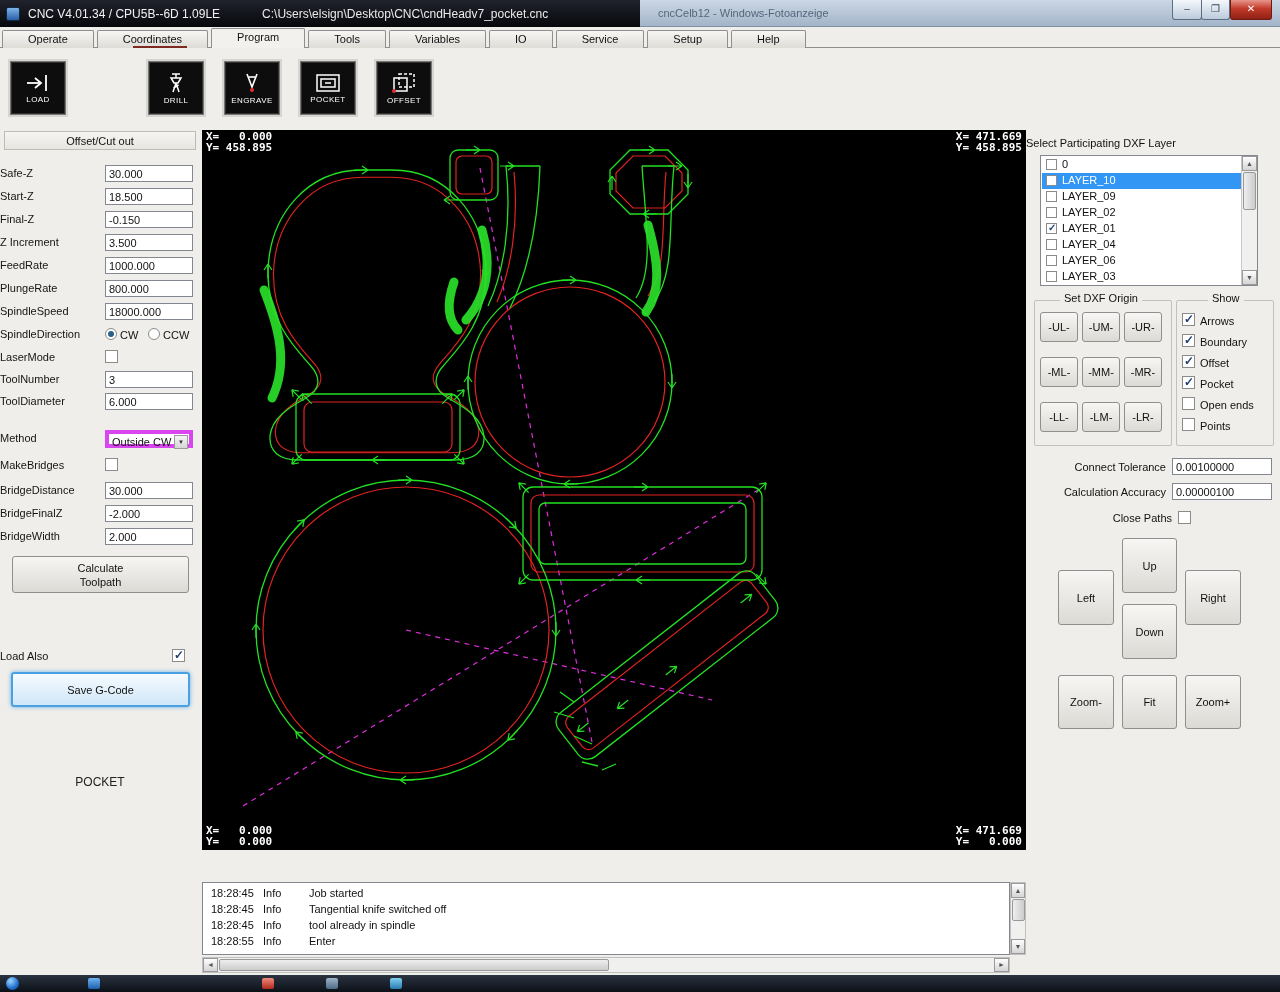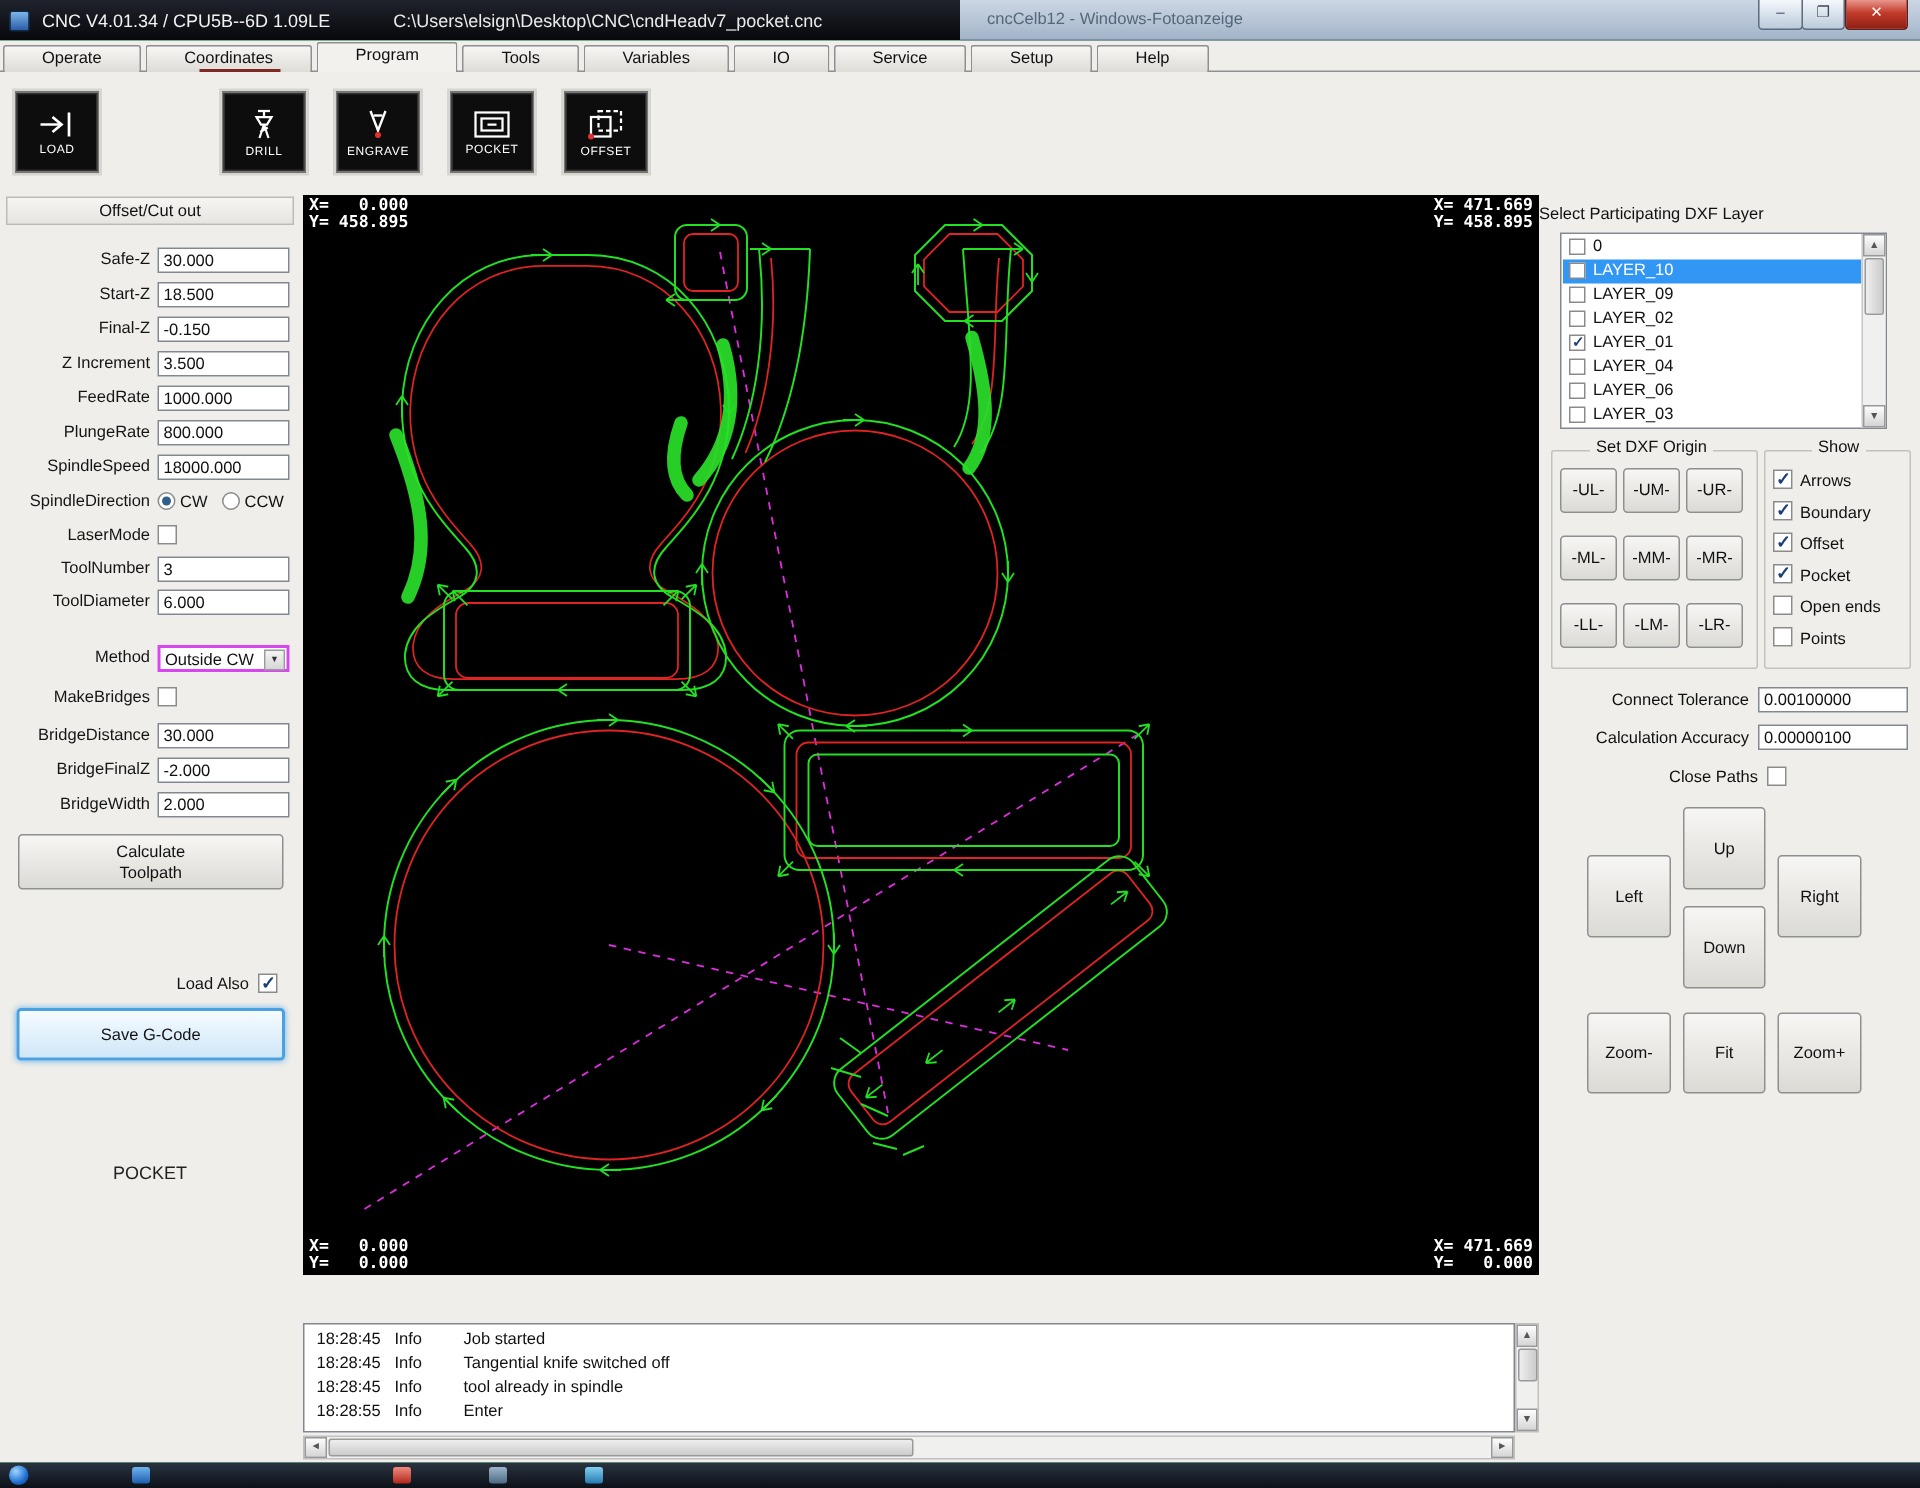--- a/index.html
+++ b/index.html
@@ -29,28 +29,28 @@
 .app-body{position:absolute;left:0;top:48px;width:1280px;height:927px;background:#efeeea}
 
 
 .toolbtn{position:absolute;top:13px;width:56px;height:54px;background:#0d0d0d;border:1px solid #777;box-shadow:0 0 0 2px #d7d5d0,inset 0 0 0 1px #303030;display:flex;flex-direction:column;align-items:center;justify-content:center;gap:2px;color:#fff;cursor:pointer}
 .toolbtn .tblabel{font-size:8px;letter-spacing:.4px;color:#fff}
 
 
 .left-panel{position:absolute;left:0;top:82px;width:200px;height:845px}
 .panel-header{position:absolute;left:4px;top:1px;width:192px;height:19px;text-align:center;padding-top:3px;background:linear-gradient(#f6f5f3,#e7e5e0);border:1px solid #bdbbb6}
 .frow{position:absolute;left:0;width:200px;height:20px}
-.flabel{position:absolute;left:0;top:2px;width:100px;text-align:right;color:#151515}
+.flabel{position:absolute;left:0;top:2px;width:100px;color:#151515}
 .finput{position:absolute;left:105px;top:0;width:88px;height:17px;border:1px solid #828790;background:#fff;font:11px "Liberation Sans",sans-serif;padding:0 3px;color:#111}
 .cb{position:absolute;left:105px;top:1px;width:13px;height:13px;background:#fff;border:1px solid #8b8b8b;cursor:pointer}
 .cb.checked::after{content:"✓";position:absolute;left:1px;top:-2px;font-size:12px;font-weight:bold;color:#1e3f77}
 .rb{position:absolute;top:2px;width:12px;height:12px;border-radius:50%;background:#fff;border:1px solid #8b8b8b;cursor:pointer}
 .rb.checked::after{content:"";position:absolute;left:2px;top:2px;width:6px;height:6px;border-radius:50%;background:#2d5f8a}
 .rlabel{position:absolute;top:3px}
-.select{position:absolute;left:105px;top:0;width:88px;height:18px;border:2px solid #d946ef;background:#fff;padding:2px 3px;cursor:pointer}
+.select{position:absolute;left:105px;top:0;width:88px;height:18px;border:4px solid #d946ef;background:#fff;padding:2px 3px;cursor:pointer}
 .select-arrow{position:absolute;right:1px;top:1px;width:14px;height:14px;background:linear-gradient(#f4f4f4,#d6d6d6);border:1px solid #9a9a9a;font-size:6px;text-align:center;line-height:13px;color:#333}
 .btn{background:linear-gradient(#f7f6f4,#dcdad5);border:1px solid #8e8f8f;border-radius:3px;color:#111;font:11px "Liberation Sans",sans-serif;cursor:pointer}
 .calc{position:absolute;left:12px;top:426px;width:177px;height:37px;white-space:pre-line;line-height:14px}
 .save{position:absolute;left:11px;top:542px;width:179px;height:35px;border:2px solid #49a1e4;background:linear-gradient(#f6fbff,#cfe7f8);box-shadow:0 0 4px rgba(70,160,230,.8)}
 .mode-label{position:absolute;left:0;top:645px;width:200px;text-align:center;font-size:12px;color:#222}
 
 
 .canvas{position:absolute;left:202px;top:82px;width:824px;height:720px;background:#000}
 .coord{position:absolute;font:bold 11px "DejaVu Sans Mono",monospace;color:#fff;white-space:pre;line-height:11px;z-index:3}
 .coord.tl{left:4px;top:1px}.coord.tr{right:4px;top:1px}.coord.bl{left:4px;bottom:3px}.coord.br{right:4px;bottom:3px}

